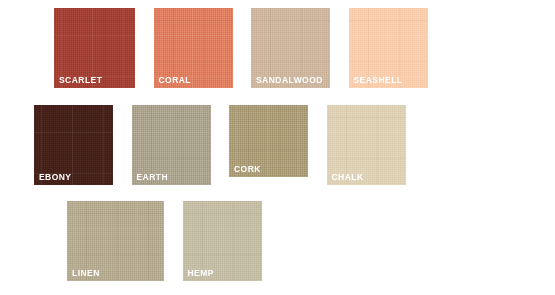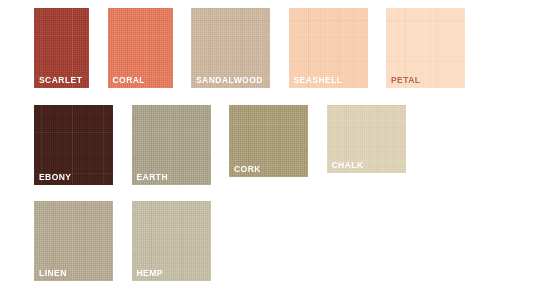--- a/index.html
+++ b/index.html
@@ -116,49 +116,43 @@
     color: #ffffff;
     white-space: nowrap;
     text-transform: uppercase;
   }
 </style>
 </head>
 <body>
 
 <div id="palette-board" style="background: rgb(255, 255, 255);">
     <div class="swatch-row row-0">
-      <div class="swatch" style="width: 55px; height: 80px;">
+      <div class="swatch" style="width: 81px; height: 80px; margin-left: 20px;">
         <div class="swatch-fill" style="background: rgb(158, 63, 52);"></div>
         <div class="swatch-slub"></div>
         <div class="swatch-weave"></div>
         <div class="swatch-label" style="color: rgb(255, 255, 255);">SCARLET</div>
       </div>
-      <div class="swatch" style="width: 65px; height: 80px;">
+      <div class="swatch" style="width: 79px; height: 80px;">
         <div class="swatch-fill" style="background: rgb(226, 120, 92);"></div>
         <div class="swatch-slub"></div>
         <div class="swatch-weave"></div>
         <div class="swatch-label" style="color: rgb(255, 255, 255);">CORAL</div>
       </div>
       <div class="swatch" style="width: 79px; height: 80px;">
         <div class="swatch-fill" style="background: rgb(203, 180, 156);"></div>
         <div class="swatch-slub"></div>
         <div class="swatch-weave"></div>
         <div class="swatch-label" style="color: rgb(255, 255, 255);">SANDALWOOD</div>
       </div>
       <div class="swatch" style="width: 79px; height: 80px; text-align: right;">
         <div class="swatch-fill" style="background: rgb(248, 205, 173);"></div>
         <div class="swatch-slub"></div>
         <div class="swatch-weave"></div>
         <div class="swatch-label" style="color: rgb(255, 255, 255);">SEASHELL</div>
-      </div>
-      <div class="swatch" style="width: 79px; height: 80px;">
-        <div class="swatch-fill" style="background: rgb(251, 220, 194);"></div>
-        <div class="swatch-slub"></div>
-        <div class="swatch-weave"></div>
-        <div class="swatch-label" style="color: rgb(181, 101, 74);">PETAL</div>
       </div>
     </div>
     <div class="swatch-row row-1">
       <div class="swatch" style="width: 79px; height: 80px; text-align: center;">
         <div class="swatch-fill" style="background: rgb(66, 33, 26);"></div>
         <div class="swatch-slub"></div>
         <div class="swatch-weave"></div>
         <div class="swatch-label" style="color: rgb(255, 255, 255);">EBONY</div>
       </div>
       <div class="swatch" style="width: 79px; height: 80px;">
@@ -166,29 +160,29 @@
         <div class="swatch-slub"></div>
         <div class="swatch-weave"></div>
         <div class="swatch-label" style="color: rgb(255, 255, 255);">EARTH</div>
       </div>
       <div class="swatch" style="width: 79px; height: 72px;">
         <div class="swatch-fill" style="background: rgb(168, 154, 117);"></div>
         <div class="swatch-slub"></div>
         <div class="swatch-weave"></div>
         <div class="swatch-label" style="color: rgb(255, 255, 255);">CORK</div>
       </div>
-      <div class="swatch" style="width: 79px; height: 68px; text-align: center;">
+      <div class="swatch" style="width: 79px; height: 80px; text-align: center;">
         <div class="swatch-fill" style="background: rgb(221, 208, 180);"></div>
         <div class="swatch-slub"></div>
         <div class="swatch-weave"></div>
         <div class="swatch-label" style="color: rgb(255, 255, 255);">CHALK</div>
       </div>
     </div>
     <div class="swatch-row row-2">
-      <div class="swatch" style="width: 79px; height: 80px;">
+      <div class="swatch" style="width: 97px; height: 80px; margin-left: 33px;">
         <div class="swatch-fill" style="background: rgb(179, 168, 143);"></div>
         <div class="swatch-slub"></div>
         <div class="swatch-weave"></div>
         <div class="swatch-label" style="color: rgb(255, 255, 255);">LINEN</div>
       </div>
       <div class="swatch" style="width: 79px; height: 80px;">
         <div class="swatch-fill" style="background: rgb(194, 187, 164);"></div>
         <div class="swatch-slub"></div>
         <div class="swatch-weave"></div>
         <div class="swatch-label" style="color: rgb(255, 255, 255);">HEMP</div>

